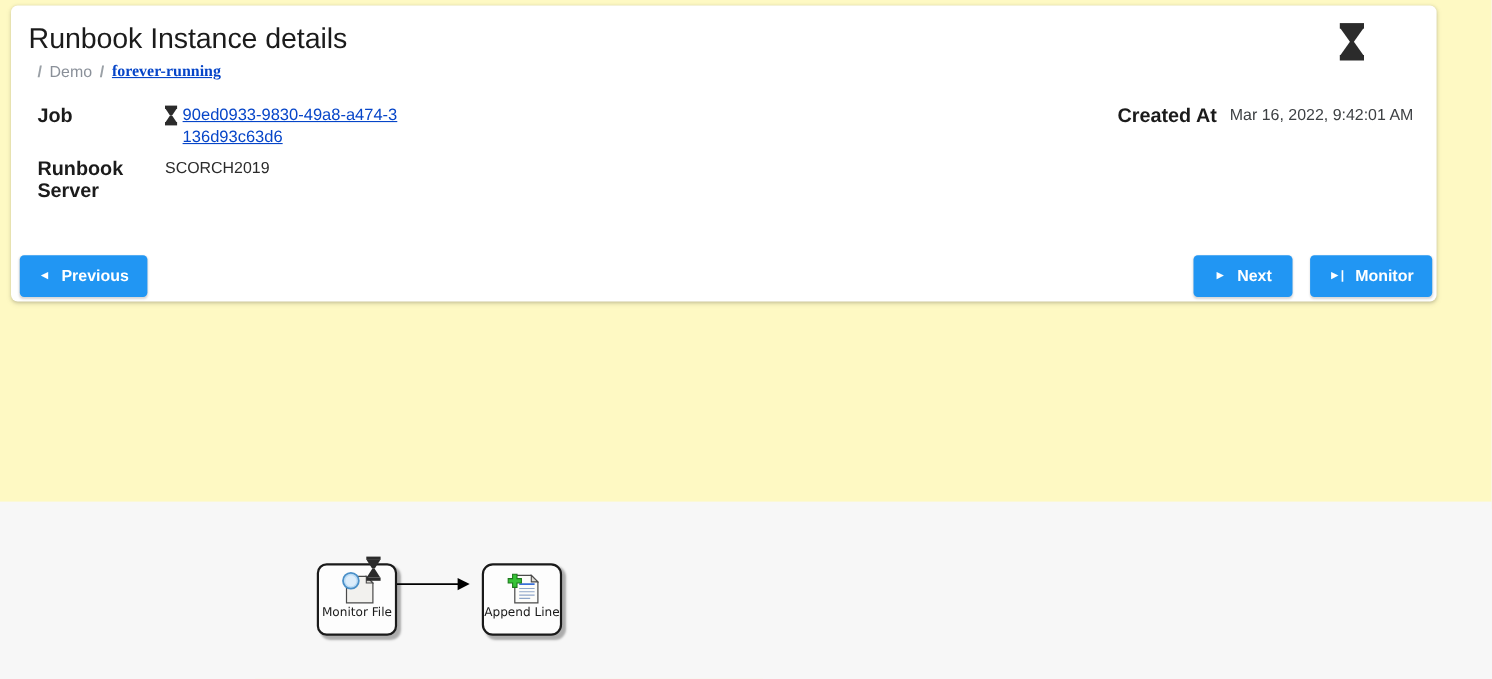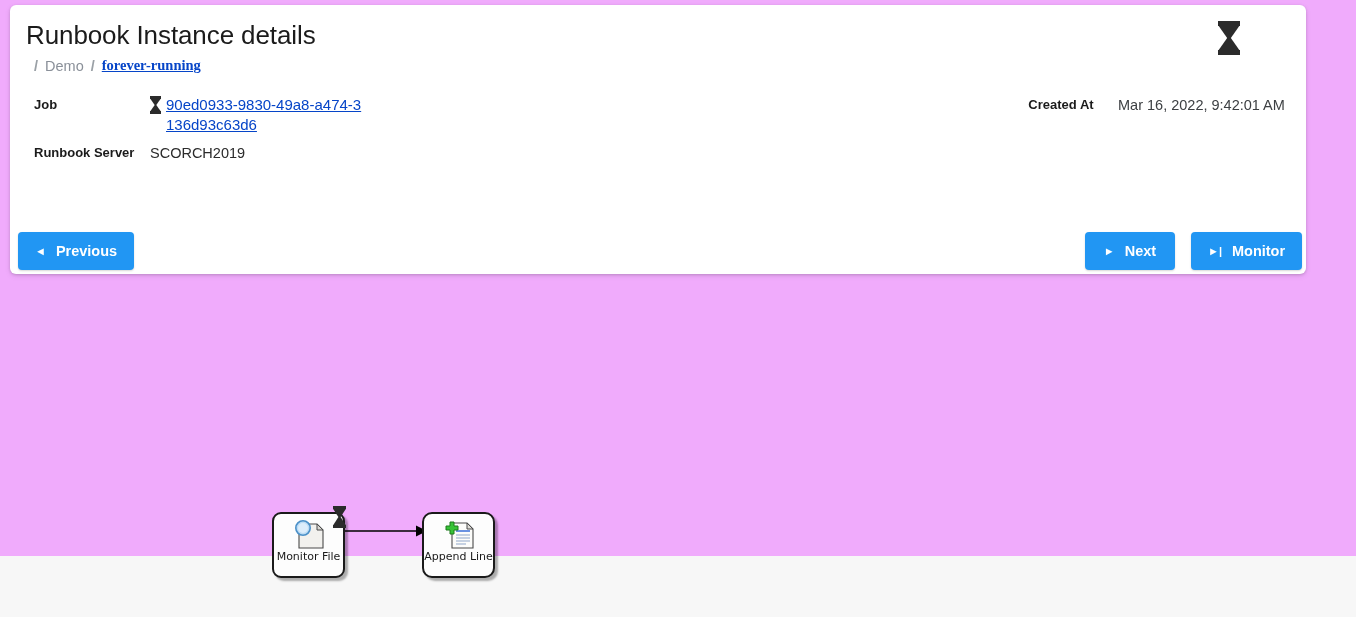--- a/index.html
+++ b/index.html
@@ -10,22 +10,22 @@
     height: 617px;
     overflow: hidden;
     background: #f7f7f7;
     font-family: "Liberation Sans", sans-serif;
     color: #212529;
   }
 
   #page {
     position: relative;
     width: 1356px;
-    height: 556px;
-    background: #f0abfc;
+    height: 456px;
+    background: #fef9c3;
   }
 
   
   .detail-card {
     position: absolute;
     left: 10px;
     top: 5px;
     width: 1296px;
     height: 269px;
     background: #ffffff;
@@ -124,21 +124,21 @@
   }
   .fields-right {
     position: absolute;
     left: 994px;
     top: 90px;
     width: 300px;
   }
 
   .frow { display: flex; align-items: flex-start; margin-bottom: 3px; }
   .flabel {
-    font-size: 13px;
+    font-size: 18px;
     font-weight: 700;
     color: #1b1b1b;
     line-height: 20px;
   }
   .fvalue {
     font-size: 14.5px;
     font-weight: 400;
     color: #2b2b2b;
     line-height: 20px;
   }
@@ -200,20 +200,21 @@
     height: 92px;
   }
   .node {
     position: absolute;
     width: 73px;
     height: 66px;
     background: #fdfdfd;
     border: 2px solid #1a1a1a;
     border-radius: 9px;
     box-shadow: 3px 3px 2px rgba(0,0,0,.30);
+    margin-left: 16px;
   }
   #node-monitor-file { left: 7px; top: 14px; }
   #node-append-line  { left: 157px; top: 14px; border-radius: 10px; }
 
   .node-icon {
     position: absolute;
     left: 50%;
     top: 4px;
     transform: translateX(-50%);
     width: 36px;

